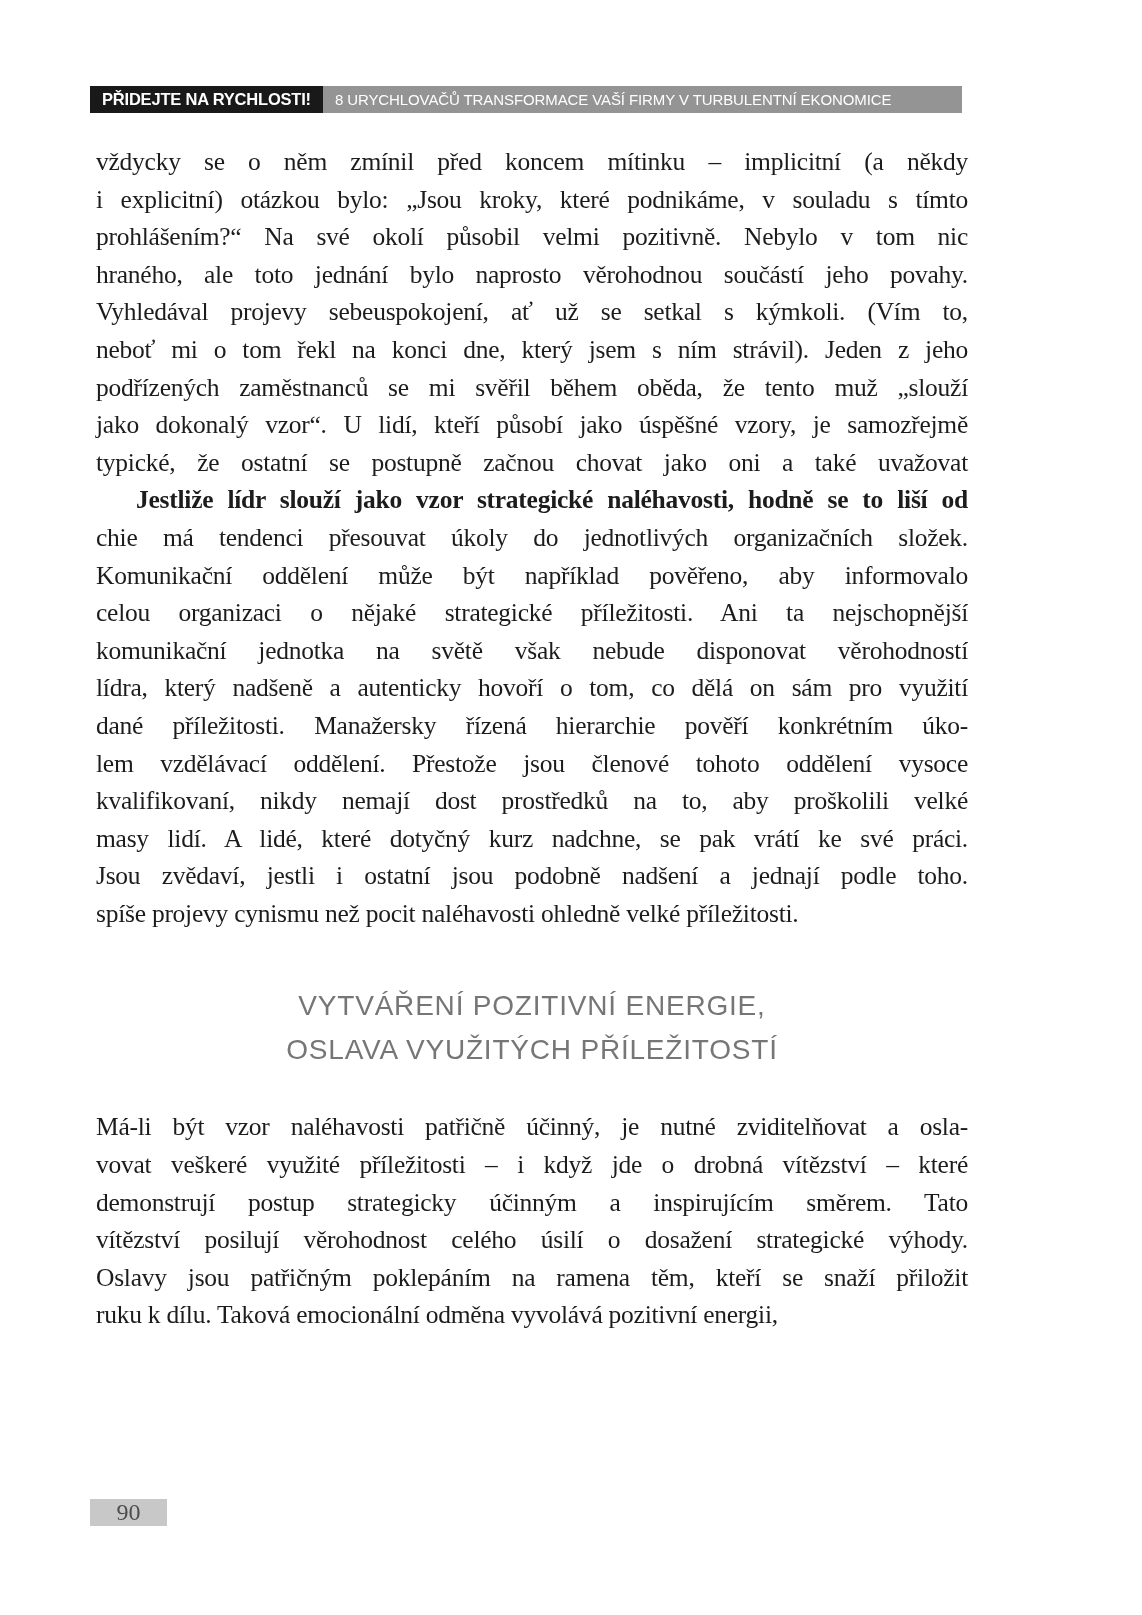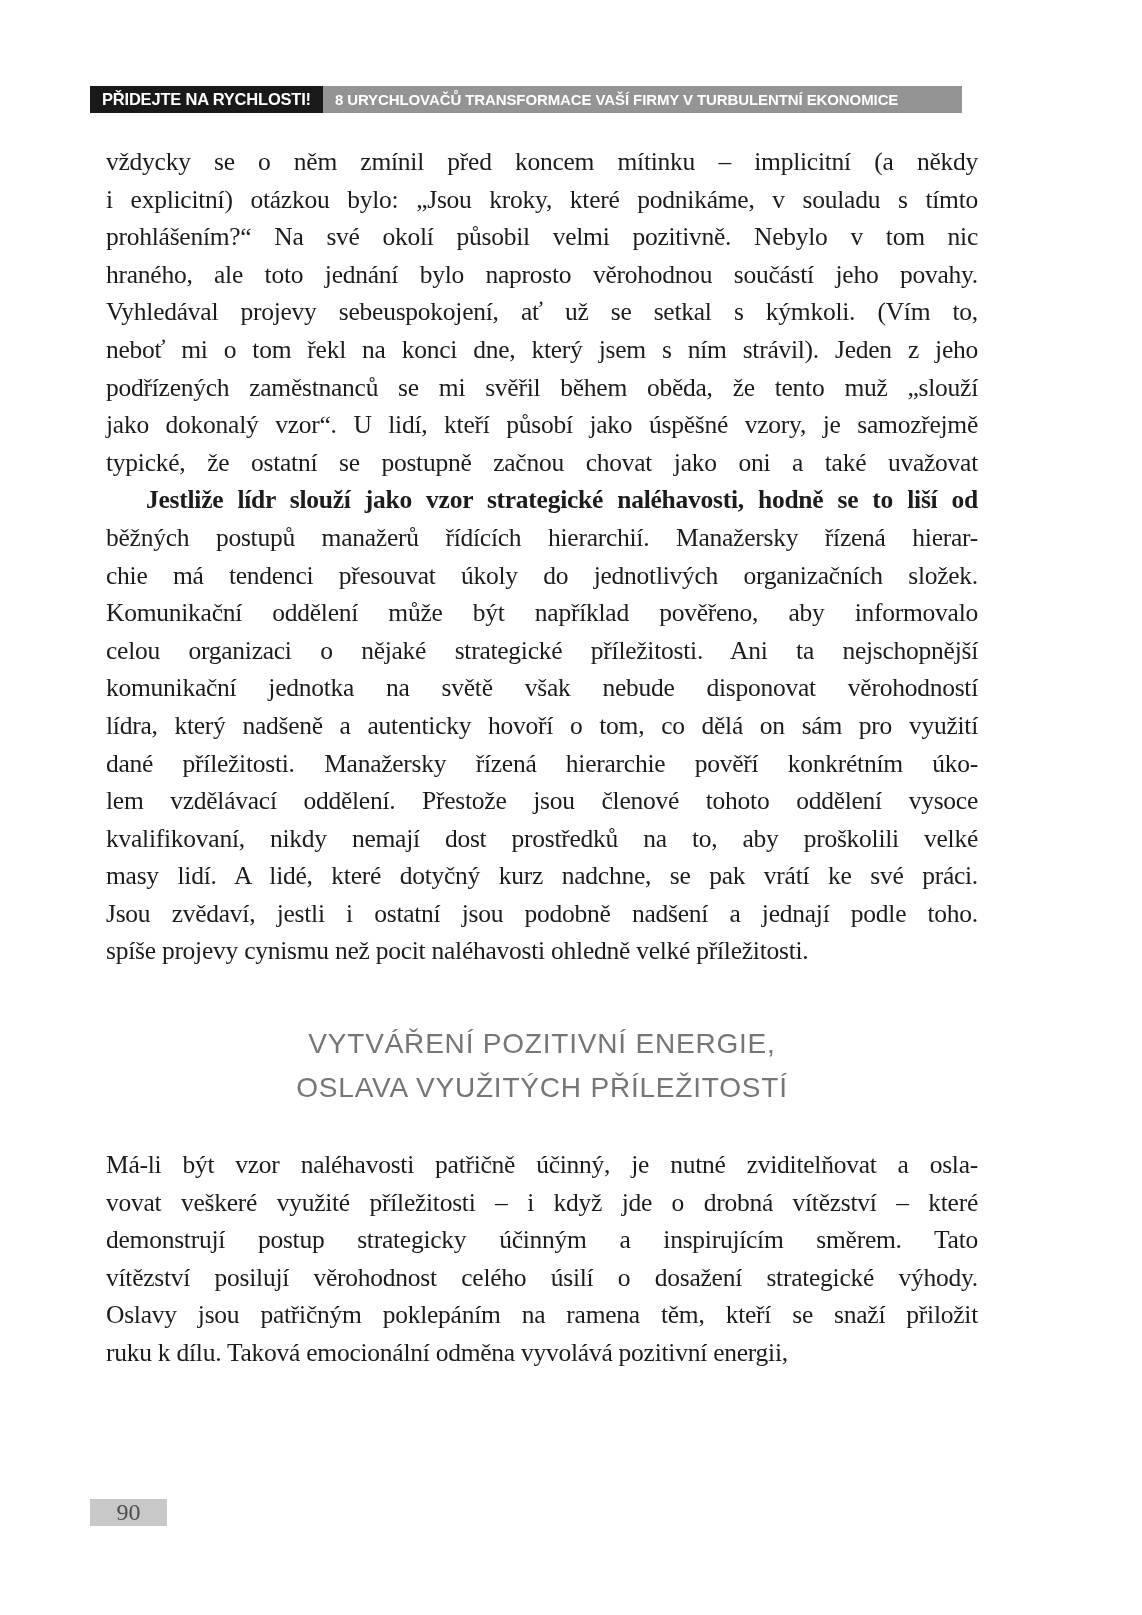--- a/index.html
+++ b/index.html
@@ -33,34 +33,34 @@
     font-size: 16.5px;
     letter-spacing: -0.2px;
     display: flex;
     align-items: center;
     padding: 0 12px;
     white-space: nowrap;
   }
   .running-header-subtitle {
     background: var(--header-bar-bg, #949494);
     color: #ffffff;
-    font-weight: bold;
+    font-weight: normal;
     font-size: 15px;
     letter-spacing: -0.1px;
     display: flex;
     align-items: center;
     padding: 0 12px;
     flex: 1;
     white-space: nowrap;
     overflow: hidden;
   }
   
   .content {
     position: absolute;
-    left: 106px;
+    left: 96px;
     top: 143px;
     width: 872px;
     color: var(--text-color, #1c1c1c);
     font-size: 25.5px;
     letter-spacing: -0.25px;
   }
   .paragraph { margin: 0; }
   .line {
     line-height: 37.6px;
     text-align: justify;
@@ -113,21 +113,20 @@
         <div class="line">prohlášením?“ Na své okolí působil velmi pozitivně.  Nebylo v tom nic</div>
         <div class="line">hraného, ale toto jednání bylo naprosto věrohodnou součástí jeho povahy.</div>
         <div class="line">Vyhledával projevy sebeuspokojení, ať už se setkal s kýmkoli. (Vím to,</div>
         <div class="line">neboť mi o tom řekl na konci dne, který jsem s ním strávil). Jeden z jeho</div>
         <div class="line">podřízených zaměstnanců se mi svěřil během oběda, že tento muž „slouží</div>
         <div class="line">jako dokonalý vzor“. U lidí, kteří působí jako úspěšné vzory, je samozřejmě</div>
         <div class="line">typické, že ostatní se postupně začnou chovat jako oni a také uvažovat</div>
       </div>
       <div class="paragraph">
         <div class="line indent">Jestliže lídr slouží jako vzor strategické naléhavosti, hodně se to liší od</div>
-        <div class="line">běžných postupů manažerů řídících hierarchií. Manažersky řízená hierar-</div>
         <div class="line">chie má tendenci přesouvat úkoly do jednotlivých organizačních složek.</div>
         <div class="line">Komunikační oddělení může být například pověřeno, aby informovalo</div>
         <div class="line">celou organizaci o nějaké strategické příležitosti. Ani ta nejschopnější</div>
         <div class="line">komunikační jednotka na světě však nebude disponovat věrohodností</div>
         <div class="line">lídra, který nadšeně a autenticky hovoří o tom, co dělá on sám pro využití</div>
         <div class="line">dané příležitosti. Manažersky řízená hierarchie pověří konkrétním úko-</div>
         <div class="line">lem vzdělávací oddělení. Přestože jsou členové tohoto oddělení vysoce</div>
         <div class="line">kvalifikovaní, nikdy nemají dost prostředků na to, aby proškolili velké</div>
         <div class="line">masy lidí. A lidé, které dotyčný kurz nadchne, se pak vrátí ke své práci.</div>
         <div class="line">Jsou zvědaví, jestli i ostatní jsou podobně nadšení a jednají podle toho.</div>

